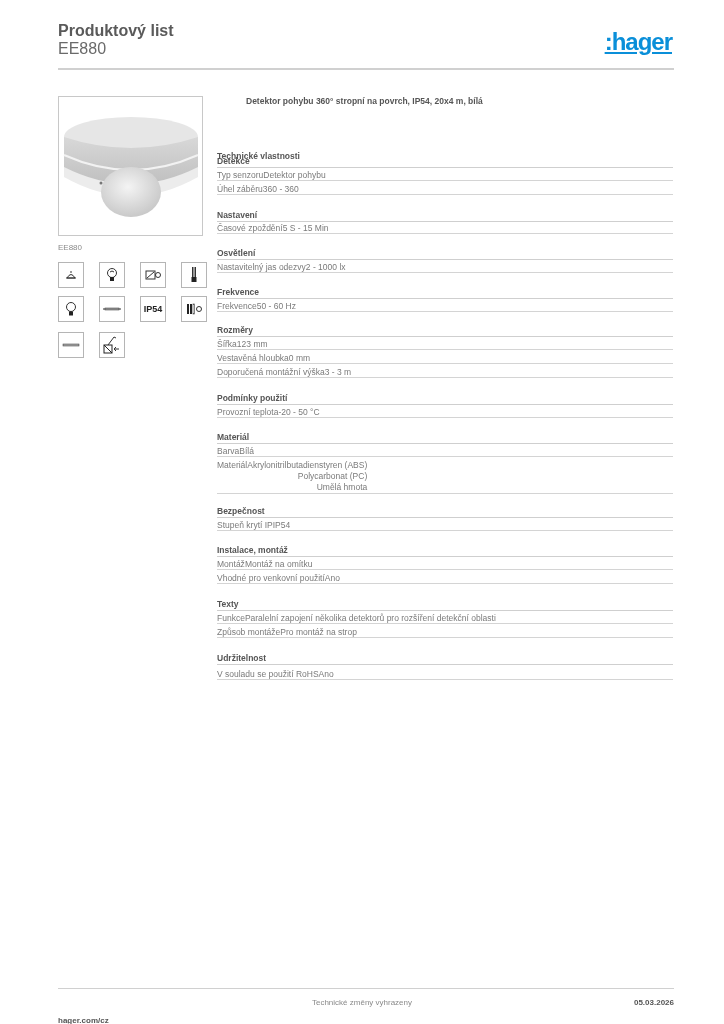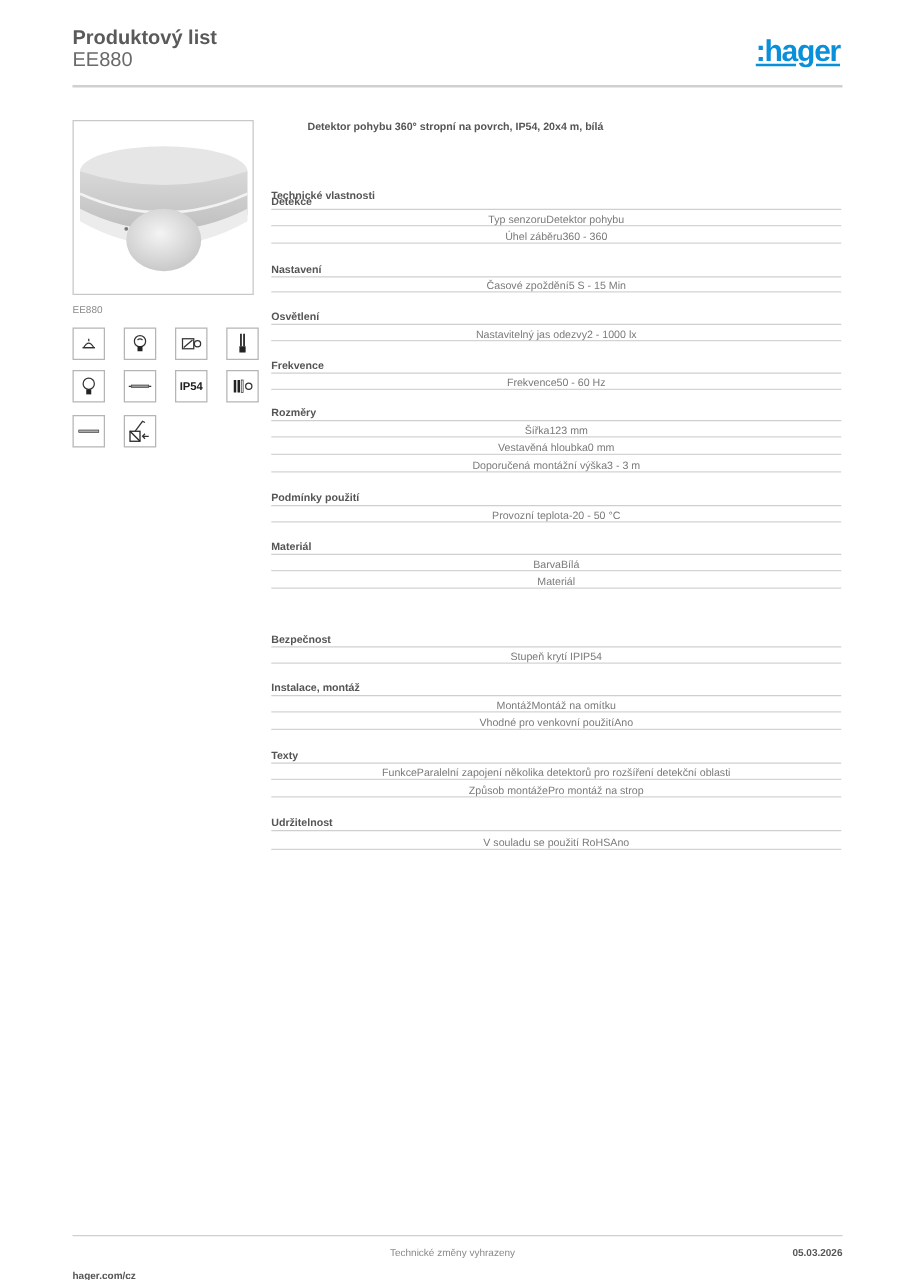--- a/index.html
+++ b/index.html
@@ -16,21 +16,21 @@
   .icons { position: absolute; left: 58px; top: 262px; width: 150px; }
   .icon-box { position: absolute; width: 26px; height: 26px; border: 1px solid #b5b5b5; box-sizing: border-box; display: flex; align-items: center; justify-content: center; background: #fff; }
   .icon-box svg { width: 20px; height: 20px; }
   .ip-text { font-size: 9px; font-weight: bold; color: #222; }
 
   .content { position: absolute; left: 217px; top: 96px; width: 456px; }
   .subtitle { font-size: 8.5px; font-weight: bold; color: #555; position: absolute; top: 0; left: 0; margin-left: 29px; }
   .tech-heading { font-size: 8.5px; font-weight: bold; color: #555; position: absolute; top: 34px; left: 0; margin-top: 21px; }
 
   .sec-title { position: absolute; left: 0; width: 456px; font-size: 8.5px; font-weight: bold; color: #555; border-bottom: 1.5px solid #cfcfcf; padding-bottom: 1px; }
-  .row { position: absolute; left: 0; width: 456px; font-size: 8.5px; color: #7a7a7a; border-bottom: 1.5px solid #d4d4d4; display: flex; justify-content: center; }
+  .row { position: absolute; left: 0; width: 456px; font-size: 8.5px; color: #7a7a7a; border-bottom: 1.5px solid #d4d4d4; display: flex; justify-content: flex-start; }
   .row .val { text-align: right; }
   .val-multi { text-align: right; line-height: 11px; }
 
   .f-line { position: absolute; left: 58px; top: 988px; width: 616px; height: 1px; background: #d0d0d0; }
   .f-left { position: absolute; left: 58px; top: 998px; font-size: 8px; font-weight: bold; color: #555; margin-top: 18px; }
   .f-center { position: absolute; left: 0; width: 724px; text-align: center; top: 998px; font-size: 8px; color: #8a8a8a; }
   .f-right { position: absolute; right: 50px; top: 998px; font-size: 8px; font-weight: bold; color: #555; }
 </style>
 </head>
 <body>
@@ -183,20 +183,25 @@
       <span class="val">-20 - 50 °C</span>
     </div>
 
   <div class="sec-title" style="top:336px">Materiál</div>
   <div class="row" style="top:350px">
       <span>Barva</span>
       <span class="val">Bílá</span>
     </div>
   <div class="row" style="top:364px">
     <span>Materiál</span>
+    <div class="val-multi">
+      <div>Akrylonitrilbutadienstyren (ABS)</div>
+      <div>Polycarbonat (PC)</div>
+      <div>Umělá hmota</div>
+    </div>
   </div>
 
   <div class="sec-title" style="top:410px">Bezpečnost</div>
   <div class="row" style="top:424px">
       <span>Stupeň krytí IP</span>
       <span class="val">IP54</span>
     </div>
 
   <div class="sec-title" style="top:449px">Instalace, montáž</div>
   <div class="row" style="top:463px">

